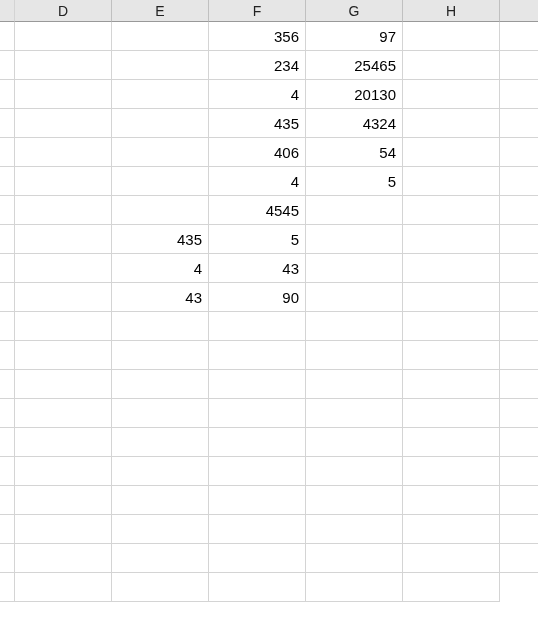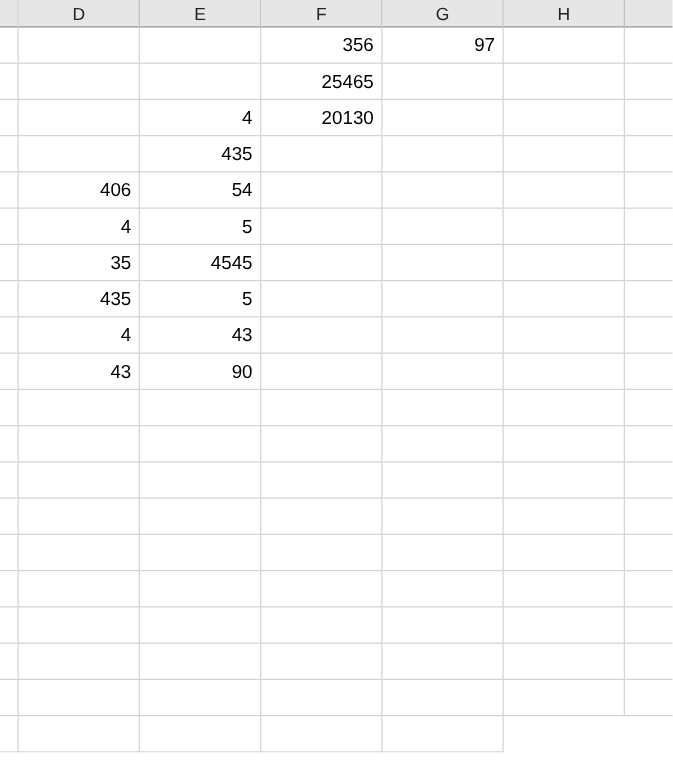--- a/index.html
+++ b/index.html
@@ -55,54 +55,55 @@
 <div class="cell leftpad"></div>
     <div class="cell"></div>
     <div class="cell"></div>
     <div class="cell">356</div>
     <div class="cell">97</div>
     <div class="cell"></div>
     <div class="cell"></div>
     <div class="cell leftpad"></div>
     <div class="cell"></div>
     <div class="cell"></div>
+    <div class="cell">234</div>
     <div class="cell">25465</div>
     <div class="cell"></div>
     <div class="cell"></div>
     <div class="cell leftpad"></div>
     <div class="cell"></div>
     <div class="cell"></div>
     <div class="cell">4</div>
     <div class="cell">20130</div>
     <div class="cell"></div>
     <div class="cell"></div>
     <div class="cell leftpad"></div>
     <div class="cell"></div>
     <div class="cell"></div>
     <div class="cell">435</div>
+    <div class="cell">4324</div>
     <div class="cell"></div>
     <div class="cell"></div>
     <div class="cell leftpad"></div>
     <div class="cell"></div>
     <div class="cell"></div>
     <div class="cell">406</div>
     <div class="cell">54</div>
     <div class="cell"></div>
     <div class="cell"></div>
     <div class="cell leftpad"></div>
     <div class="cell"></div>
     <div class="cell"></div>
     <div class="cell">4</div>
     <div class="cell">5</div>
     <div class="cell"></div>
     <div class="cell"></div>
     <div class="cell leftpad"></div>
     <div class="cell"></div>
     <div class="cell"></div>
-    <div class="cell">35</div>
     <div class="cell">4545</div>
     <div class="cell"></div>
     <div class="cell"></div>
     <div class="cell leftpad"></div>
     <div class="cell"></div>
     <div class="cell"></div>
     <div class="cell">435</div>
     <div class="cell">5</div>
     <div class="cell"></div>
     <div class="cell"></div>

